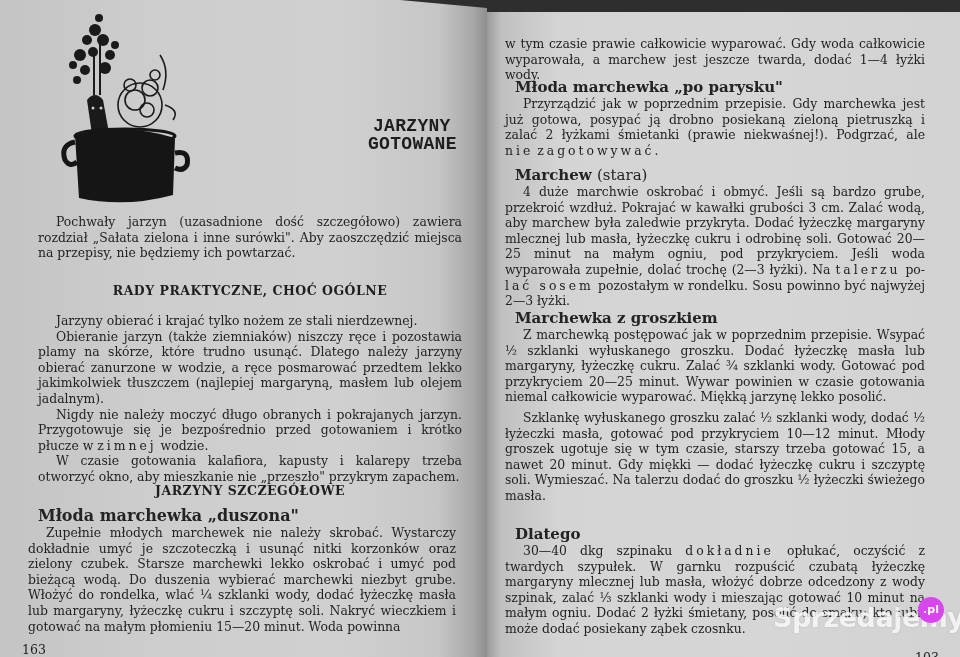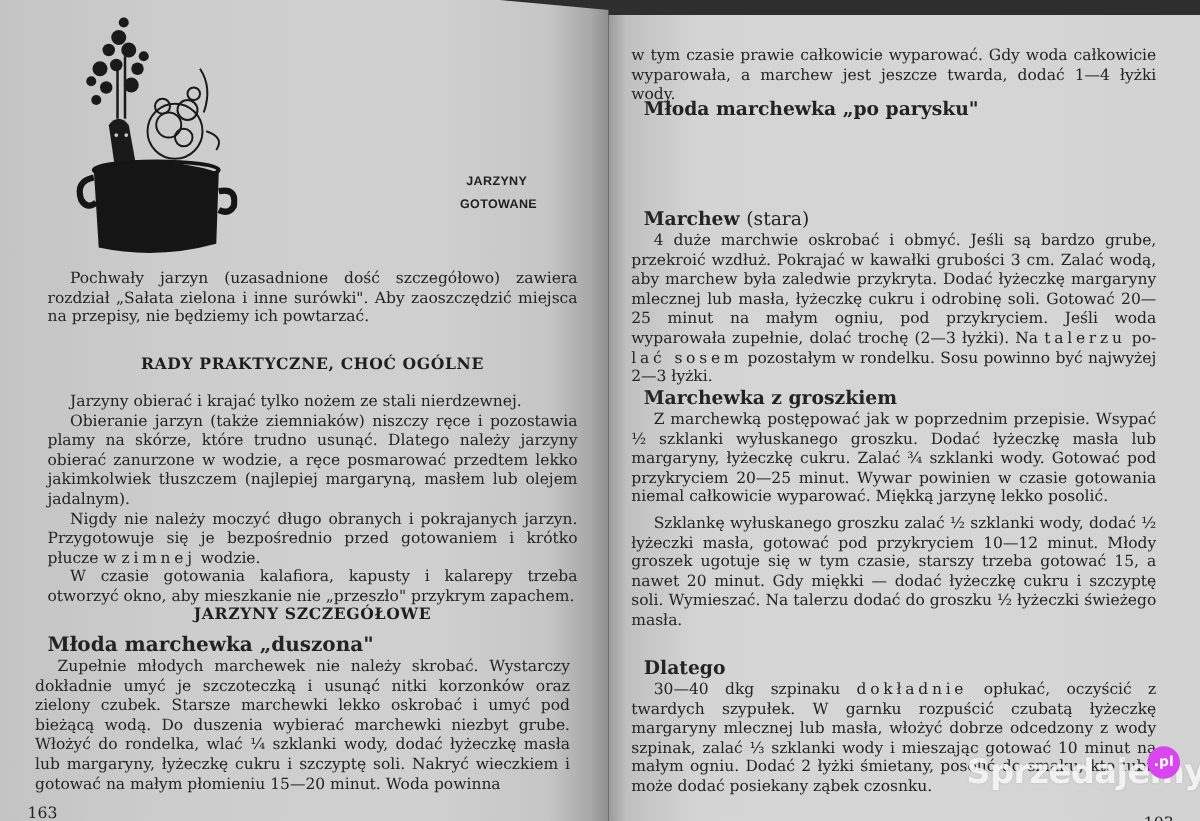--- a/index.html
+++ b/index.html
@@ -23,22 +23,22 @@
     }
     .top-dark {
       position: absolute; left: 380px; top: 0; width: 580px; height: 14px;
       background: #2e2e2e;
     }
 
     
     .illustration { position: absolute; left: 55px; top: 10px; width: 135px; height: 195px; }
     .chapter-title {
       position: absolute; left: 368px; top: 117px; width: 100px;
-      font-family: Liberation Sans, sans-serif; font-weight: bold; font-size: 10px;
-      line-height: 18px; text-align: right; letter-spacing: 0.3px; margin-top: 20px;
+      font-family: Liberation Mono, monospace; font-weight: bold; font-size: 18px;
+      line-height: 18px; text-align: right; letter-spacing: 0.3px;
     }
     .chapter-title div { text-align: left; }
     .chapter-title .l1 { padding-left: 5px; }
 
     .txt {
       position: absolute; font-family: "DejaVu Serif", serif; font-size: 12.4px;
       line-height: 15.6px; text-align: justify; color: #232323;
     }
     .txt p { text-indent: 18px; }
     .txt p.noind { text-indent: 0; }
@@ -147,20 +147,21 @@
     <div class="page-num" style="left:22px; top:642px;">163</div>
   </div>
 
   <div class="page page-right">
     <div class="txt" style="left:18px; top:24px; width:420px;">
       <p class="noind">w tym czasie prawie całkowicie wyparować. Gdy woda całkowicie wyparowała, a marchew jest jeszcze twarda, dodać 1—4 łyżki wody.</p>
     </div>
 
     <div class="txt" style="left:18px; top:66px; width:420px;">
       <p class="recipe-title">Młoda marchewka „po parysku"</p>
+      <p><span>Przyrządzić jak w poprzednim przepisie. Gdy marchewka jest już gotowa, posypać ją drobno posiekaną zieloną pietruszką i zalać 2 łyżkami śmietanki (prawie niekwaśnej!). Podgrzać, ale</span> <span class="sp">nie</span> <span class="sp">zagotowywać.</span></p>
     </div>
 
     <div class="txt" style="left:18px; top:154px; width:420px;">
       <p class="recipe-title"><span>Marchew</span> <span class="normal">(stara)</span></p>
       <p><span>4 duże marchwie oskrobać i obmyć. Jeśli są bardzo grube, przekroić wzdłuż. Pokrajać w kawałki grubości 3 cm. Zalać wodą, aby marchew była zaledwie przykryta. Dodać łyżeczkę margaryny mlecznej lub masła, łyżeczkę cukru i odrobinę soli. Gotować 20—25 minut na małym ogniu, pod przykryciem. Jeśli woda wyparowała zupełnie, dolać trochę (2—3 łyżki). Na</span> <span class="sp">talerzu</span> <span>po-</span> <span class="sp">lać sosem</span> <span>pozostałym w rondelku. Sosu powinno być najwyżej 2—3 łyżki.</span></p>
     </div>
 
     <div class="txt" style="left:18px; top:297px; width:420px;">
       <p class="recipe-title">Marchewka z groszkiem</p>
       <p>Z marchewką postępować jak w poprzednim przepisie. Wsypać ½ szklanki wyłuskanego groszku. Dodać łyżeczkę masła lub margaryny, łyżeczkę cukru. Zalać ¾ szklanki wody. Gotować pod przykryciem 20—25 minut. Wywar powinien w czasie gotowania niemal całkowicie wyparować. Miękką jarzynę lekko posolić.</p>

